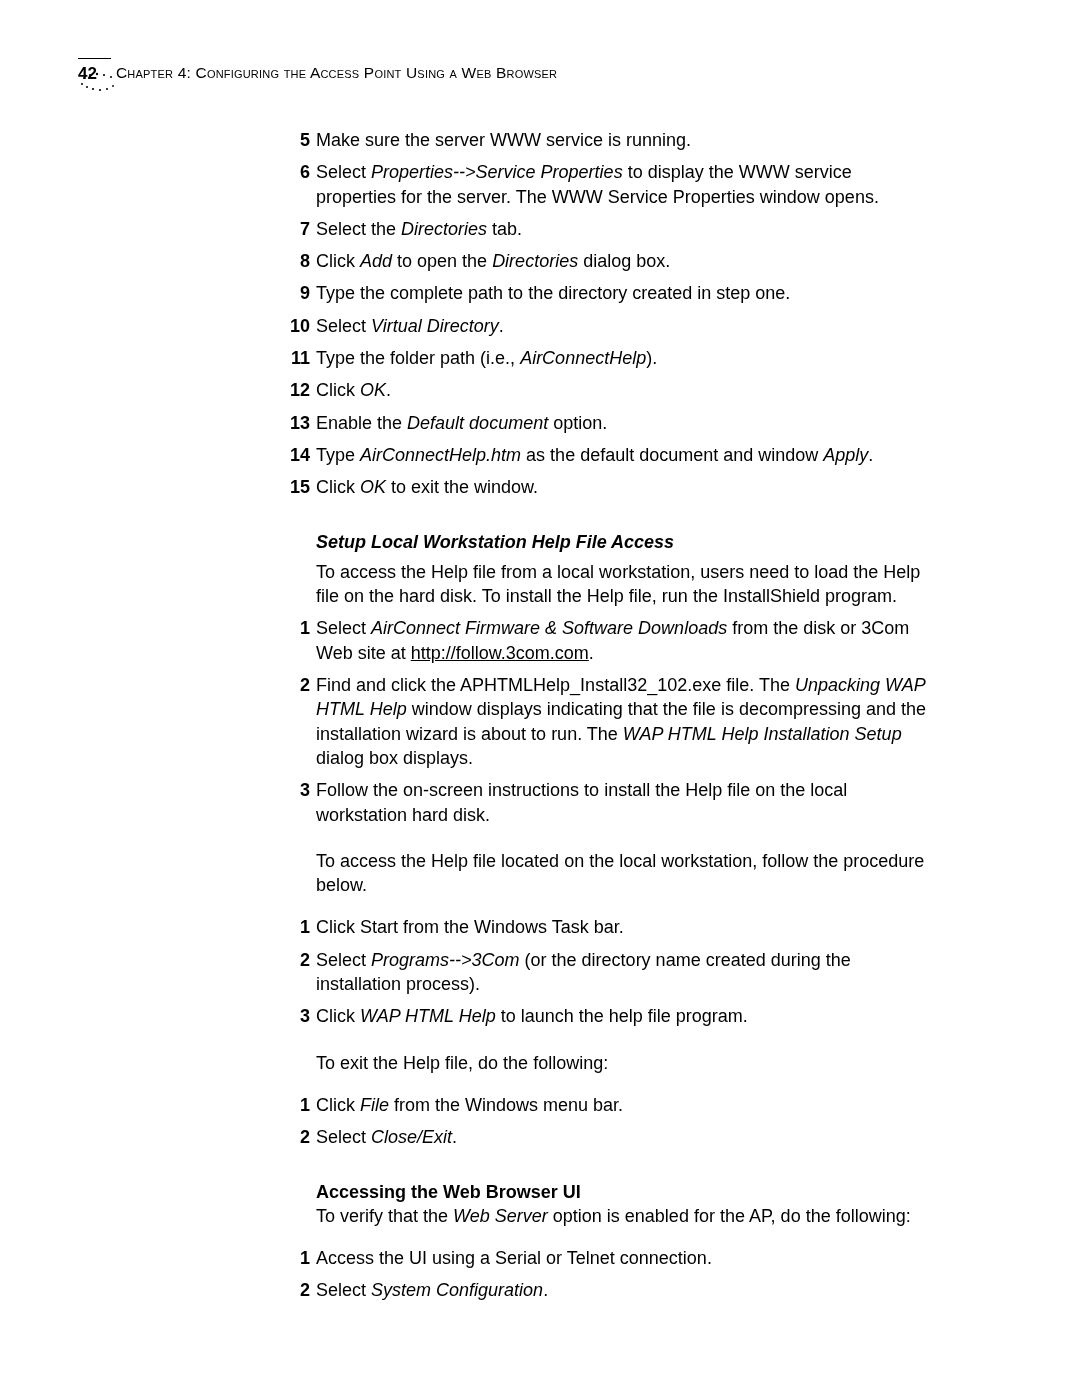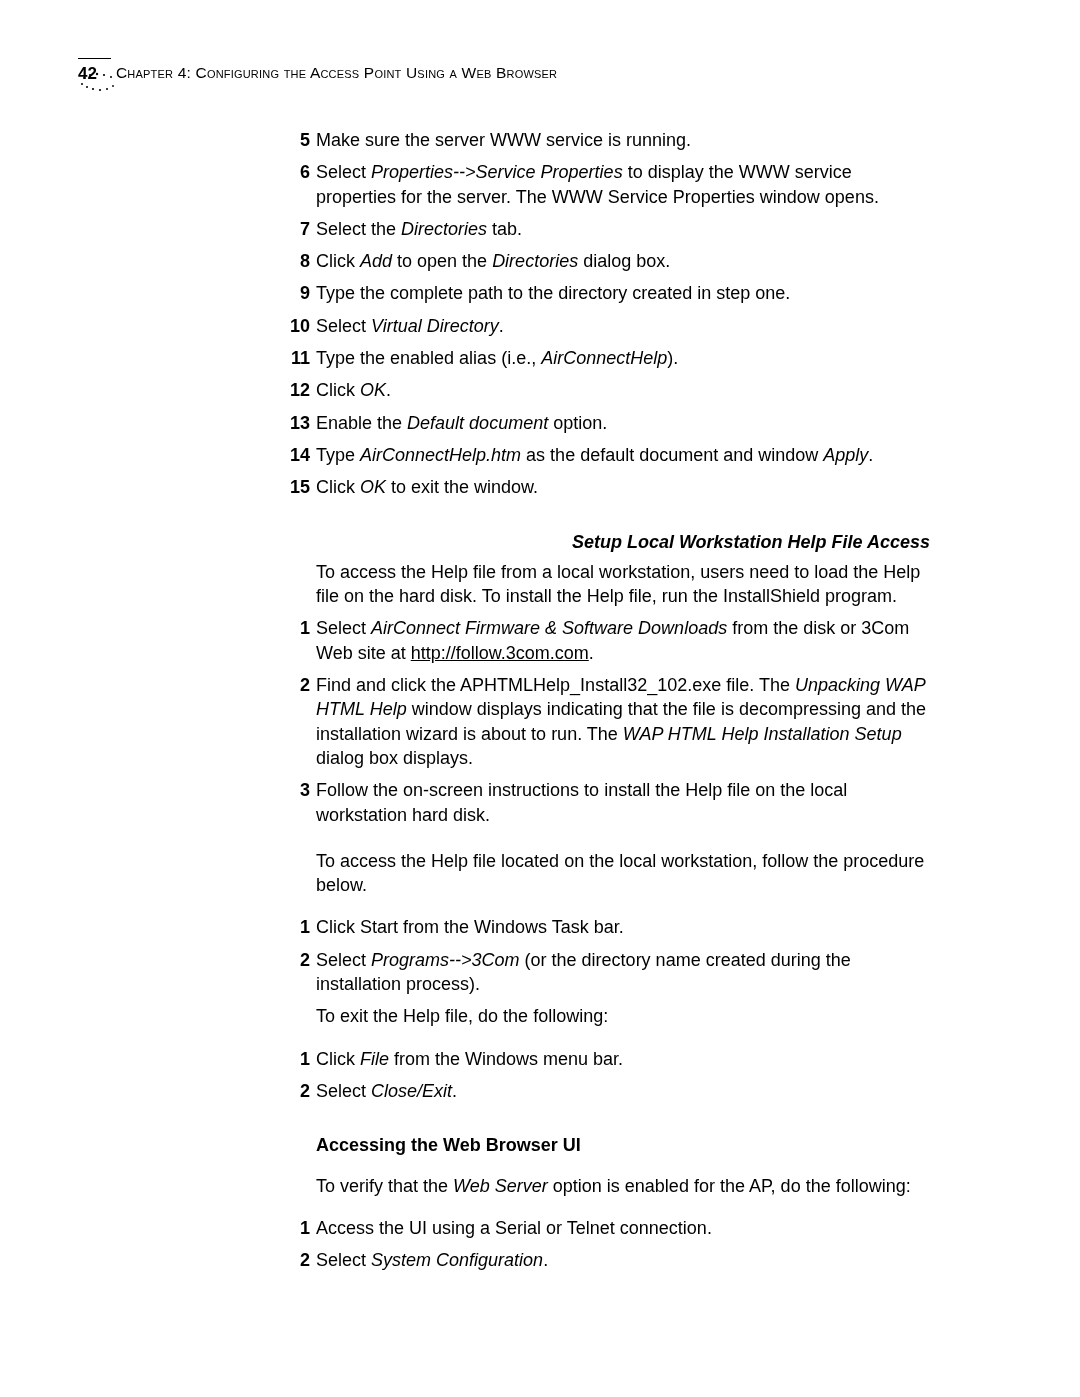--- a/index.html
+++ b/index.html
@@ -79,27 +79,26 @@
     font-weight: bold;
     font-size: 18px;
   }
   ol.steps.wide > li::before { left: -38px; width: 32px; }
   .subhead-ital {
     font-weight: bold;
     font-style: italic;
     font-size: 18px;
     margin-top: 22px;
     margin-bottom: 6px;
-    text-align: right;
   }
   .subhead-bold {
     font-weight: bold;
     font-size: 18px;
     margin-top: 22px;
-    margin-bottom: 16px;
+    margin-bottom: 0;
   }
   .para { margin: 0 0 18px 0; }
   .para-tight { margin: 0 0 8px 0; }
   .ital { font-style: italic; }
   .ul-link { text-decoration: underline; }
 </style>
 </head>
 <body>
 
 <div class="page">
@@ -127,40 +126,41 @@
 
   <div class="content">
 
     <ol class="steps wide" id="steps-a">
         <li data-num="5"><span>Make sure the server WWW service is running.</span></li>
         <li data-num="6"><span>Select </span><span class="ital">Properties--&gt;Service Properties</span><span> to display the WWW service properties for the server. The WWW Service Properties window opens.</span></li>
         <li data-num="7"><span>Select the </span><span class="ital">Directories</span><span> tab.</span></li>
         <li data-num="8"><span>Click </span><span class="ital">Add</span><span> to open the </span><span class="ital">Directories</span><span> dialog box.</span></li>
         <li data-num="9"><span>Type the complete path to the directory created in step one.</span></li>
         <li data-num="10"><span>Select </span><span class="ital">Virtual Directory</span><span>.</span></li>
-        <li data-num="11"><span>Type the enabled alias (i.e., </span><span class="ital">AirConnectHelp</span><span>).</span></li>
+        <li data-num="11"><span>Type the folder path (i.e., </span><span class="ital">AirConnectHelp</span><span>).</span></li>
         <li data-num="12"><span>Click </span><span class="ital">OK</span><span>.</span></li>
         <li data-num="13"><span>Enable the </span><span class="ital">Default document</span><span> option.</span></li>
         <li data-num="14"><span>Type </span><span class="ital">AirConnectHelp.htm</span><span> as the default document and window </span><span class="ital">Apply</span><span>.</span></li>
         <li data-num="15"><span>Click </span><span class="ital">OK</span><span> to exit the window.</span></li>
       </ol>
 
     <div class="subhead-ital">Setup Local Workstation Help File Access</div>
     <p class="para-tight">To access the Help file from a local workstation, users need to load the Help file on the hard disk. To install the Help file, run the InstallShield program.</p>
     <ol class="steps" id="steps-b1">
         <li data-num="1"><span>Select </span><span class="ital">AirConnect Firmware &amp; Software Downloads</span><span> from the disk or 3Com Web site at </span><span class="ul-link">http://follow.3com.com</span><span>.</span></li>
         <li data-num="2"><span>Find and click the APHTMLHelp_Install32_102.exe file. The </span><span class="ital">Unpacking WAP HTML Help</span><span> window displays indicating that the file is decompressing and the installation wizard is about to run. The </span><span class="ital">WAP HTML Help Installation Setup</span><span> dialog box displays.</span></li>
         <li data-num="3"><span>Follow the on-screen instructions to install the Help file on the local workstation hard disk.</span></li>
       </ol>
     <p class="para" style="margin-top:14px;">To access the Help file located on the local workstation, follow the procedure below.</p>
     <ol class="steps" id="steps-b2">
         <li data-num="1"><span>Click Start from the Windows Task bar.</span></li>
         <li data-num="2"><span>Select </span><span class="ital">Programs--&gt;3Com</span><span> (or the directory name created during the installation process).</span></li>
+        <li data-num="3"><span>Click </span><span class="ital">WAP HTML Help</span><span> to launch the help file program.</span></li>
       </ol>
-    <p class="para" style="">To exit the Help file, do the following:</p>
+    <p class="para" style="margin-top:14px;">To exit the Help file, do the following:</p>
     <ol class="steps" id="steps-b3">
         <li data-num="1"><span>Click </span><span class="ital">File</span><span> from the Windows menu bar.</span></li>
         <li data-num="2"><span>Select </span><span class="ital">Close/Exit</span><span>.</span></li>
       </ol>
 
     <div class="subhead-bold">Accessing the Web Browser UI</div>
     <p class="para">
       <span>To verify that the </span><span class="ital">Web Server</span><span> option is enabled for the AP, do the following:</span>
     </p>
     <ol class="steps" id="steps-c">

